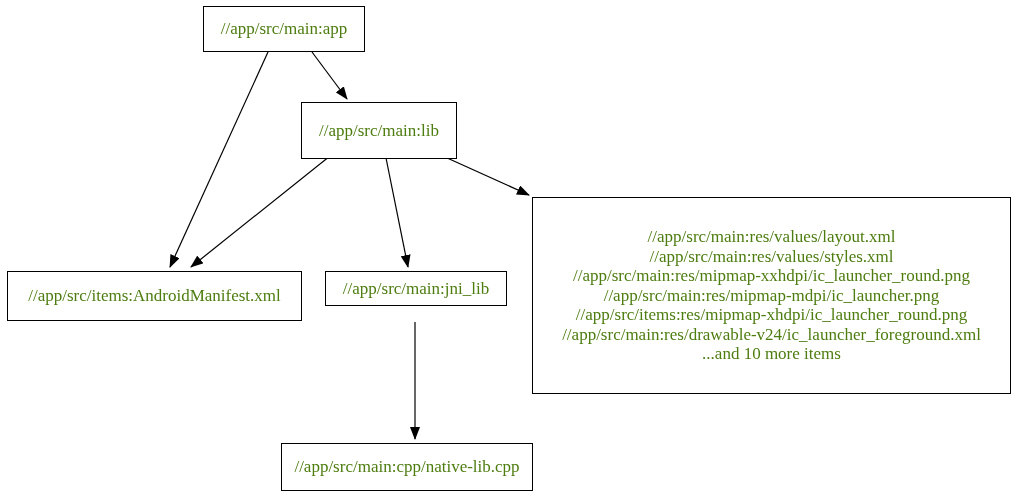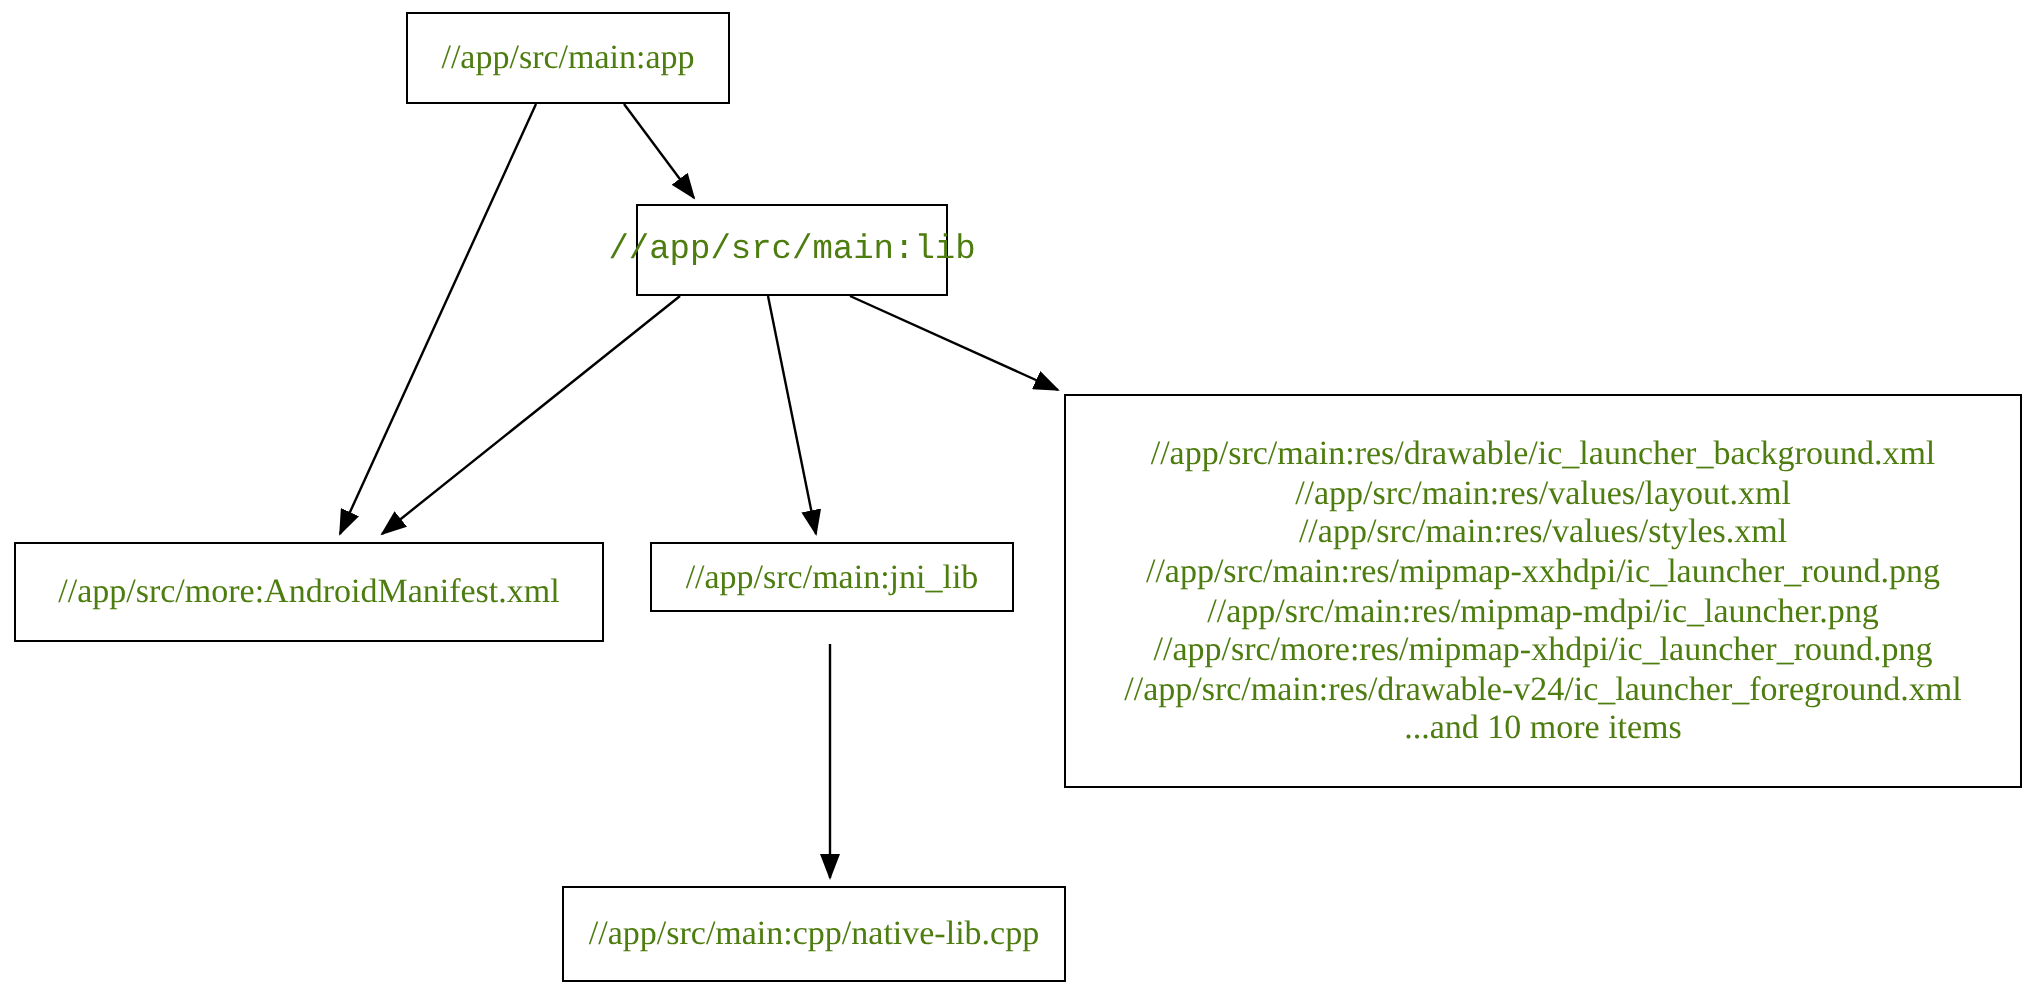--- a/index.html
+++ b/index.html
@@ -65,39 +65,38 @@
     <line x1="340" y1="148" x2="191" y2="267" marker-end="url(#arrow)"></line>
     <line x1="384" y1="148" x2="408" y2="267" marker-end="url(#arrow)"></line>
     <line x1="425" y1="148" x2="529" y2="195" marker-end="url(#arrow)"></line>
     <line x1="415" y1="322" x2="415" y2="439" marker-end="url(#arrow)"></line>
   </svg>
 
   <div class="node" style="left:203px; top:6px; width:162px; height:46px;">
     <span>//app/src/main:app</span>
   </div>
 
-  <div class="node" style="left:318px; top:102px; width:156px; height:46px;font-family:Liberation Mono, monospace;">
+  <div class="node" style="left:301px; top:102px; width:156px; height:57px;">
     <span>//app/src/main:lib</span>
   </div>
 
   <div class="node" style="left:7px; top:271px; width:295px; height:50px;">
-    <span>//app/src/more:AndroidManifest.xml</span>
+    <span>//app/src/items:AndroidManifest.xml</span>
   </div>
 
   <div class="node" style="left:325px; top:271px; width:182px; height:35px;">
     <span>//app/src/main:jni_lib</span>
   </div>
 
   <div class="node multi" style="left:532px; top:197px; width:479px; height:197px;">
-    <div>//app/src/main:res/drawable/ic_launcher_background.xml</div>
     <div>//app/src/main:res/values/layout.xml</div>
     <div>//app/src/main:res/values/styles.xml</div>
     <div>//app/src/main:res/mipmap-xxhdpi/ic_launcher_round.png</div>
     <div>//app/src/main:res/mipmap-mdpi/ic_launcher.png</div>
-    <div>//app/src/more:res/mipmap-xhdpi/ic_launcher_round.png</div>
+    <div>//app/src/items:res/mipmap-xhdpi/ic_launcher_round.png</div>
     <div>//app/src/main:res/drawable-v24/ic_launcher_foreground.xml</div>
     <div>...and 10 more items</div>
   </div>
 
   <div class="node" style="left:281px; top:443px; width:252px; height:48px;">
     <span>//app/src/main:cpp/native-lib.cpp</span>
   </div>
 
 </div>
 

